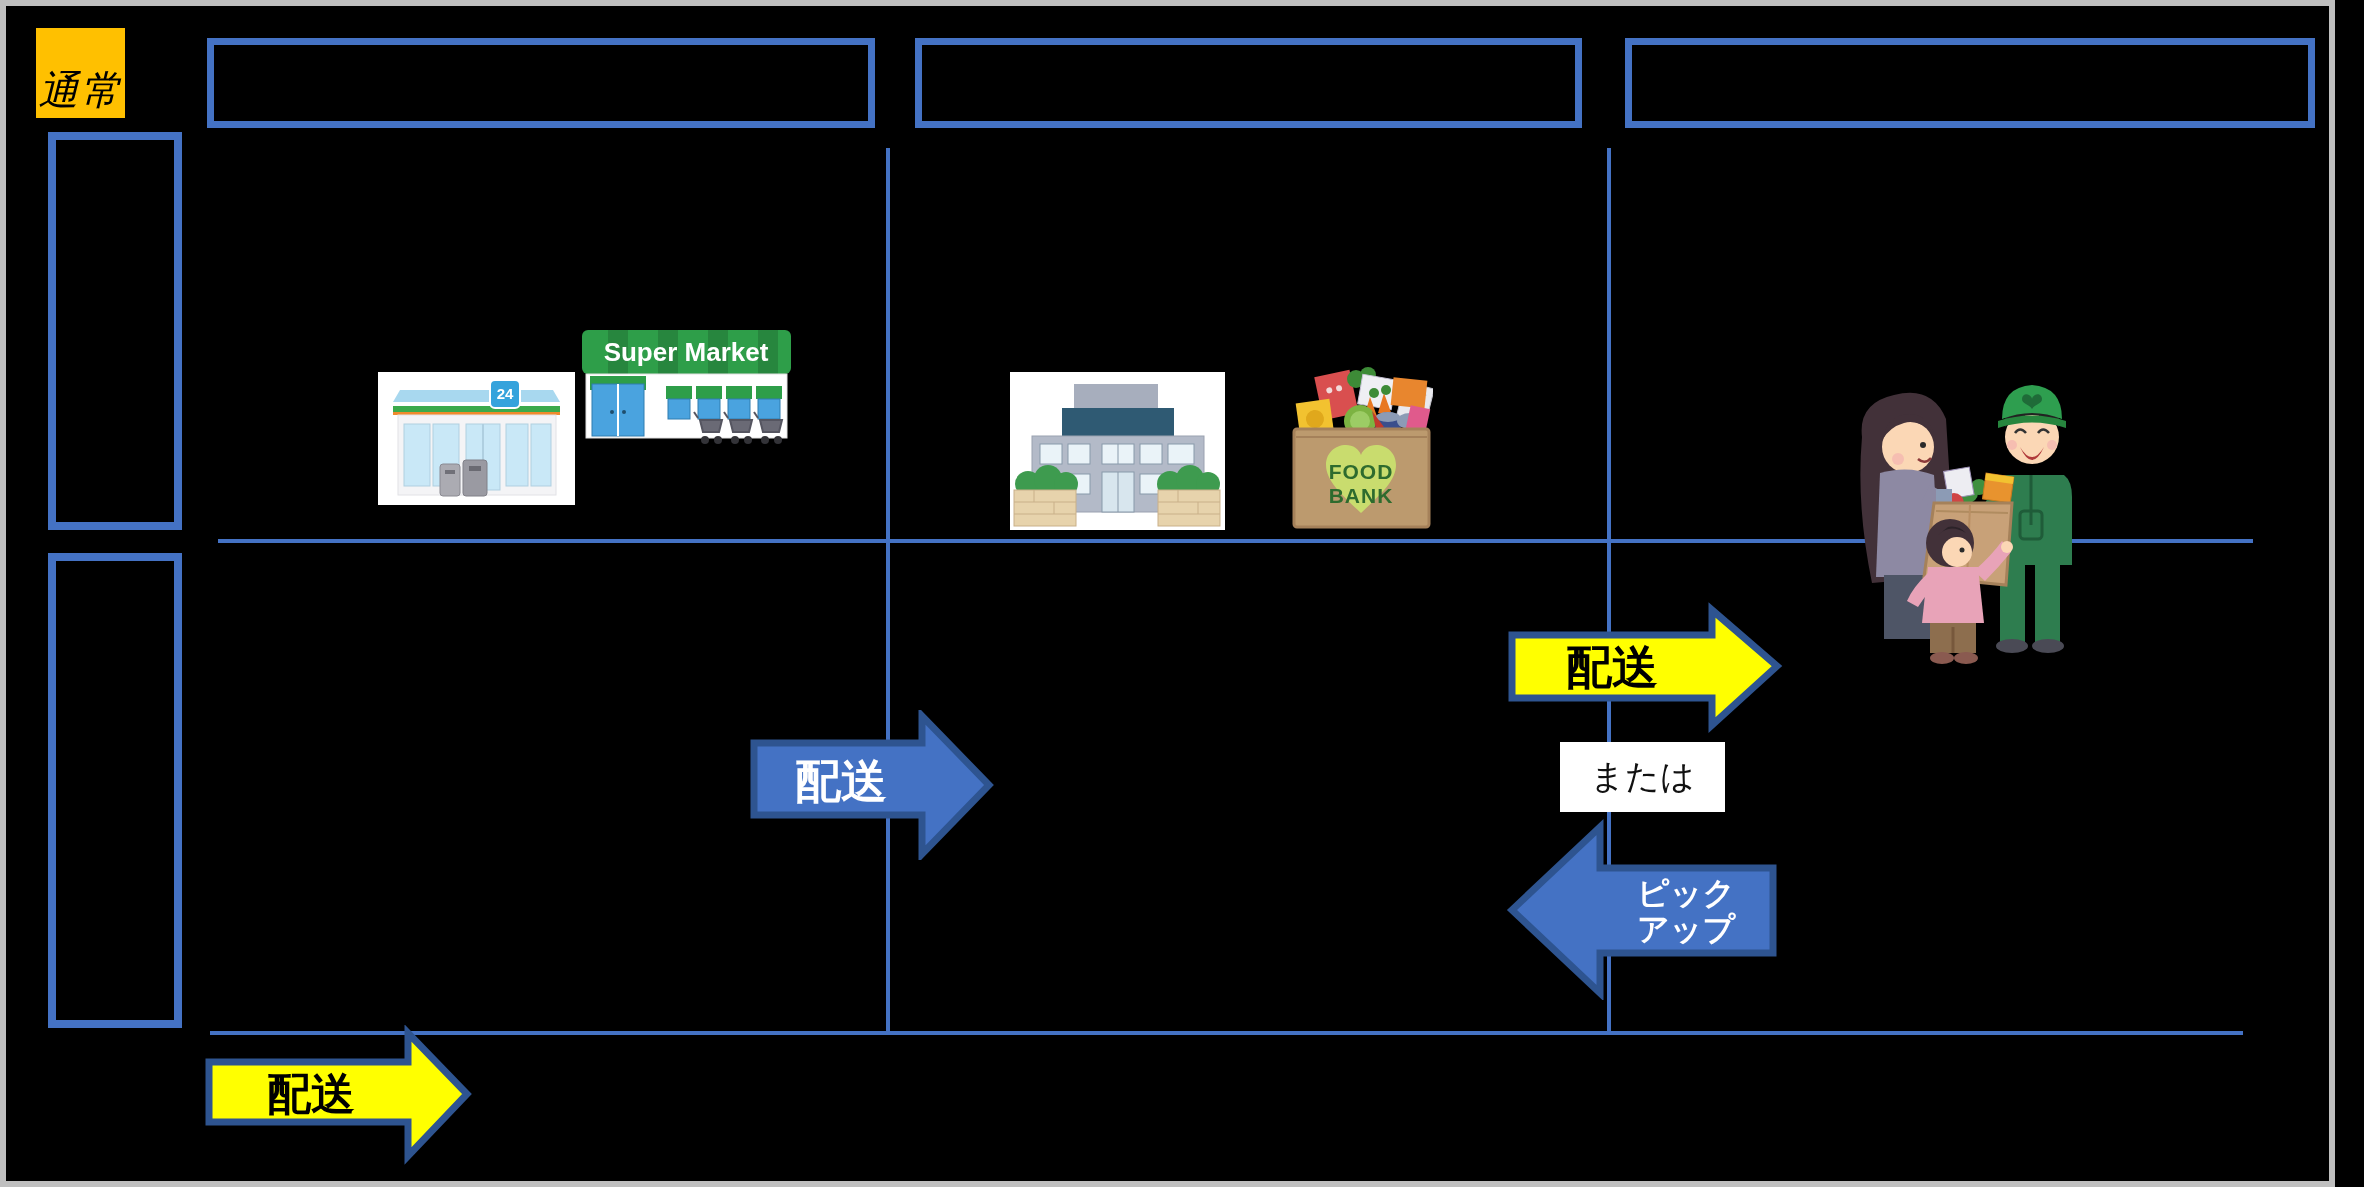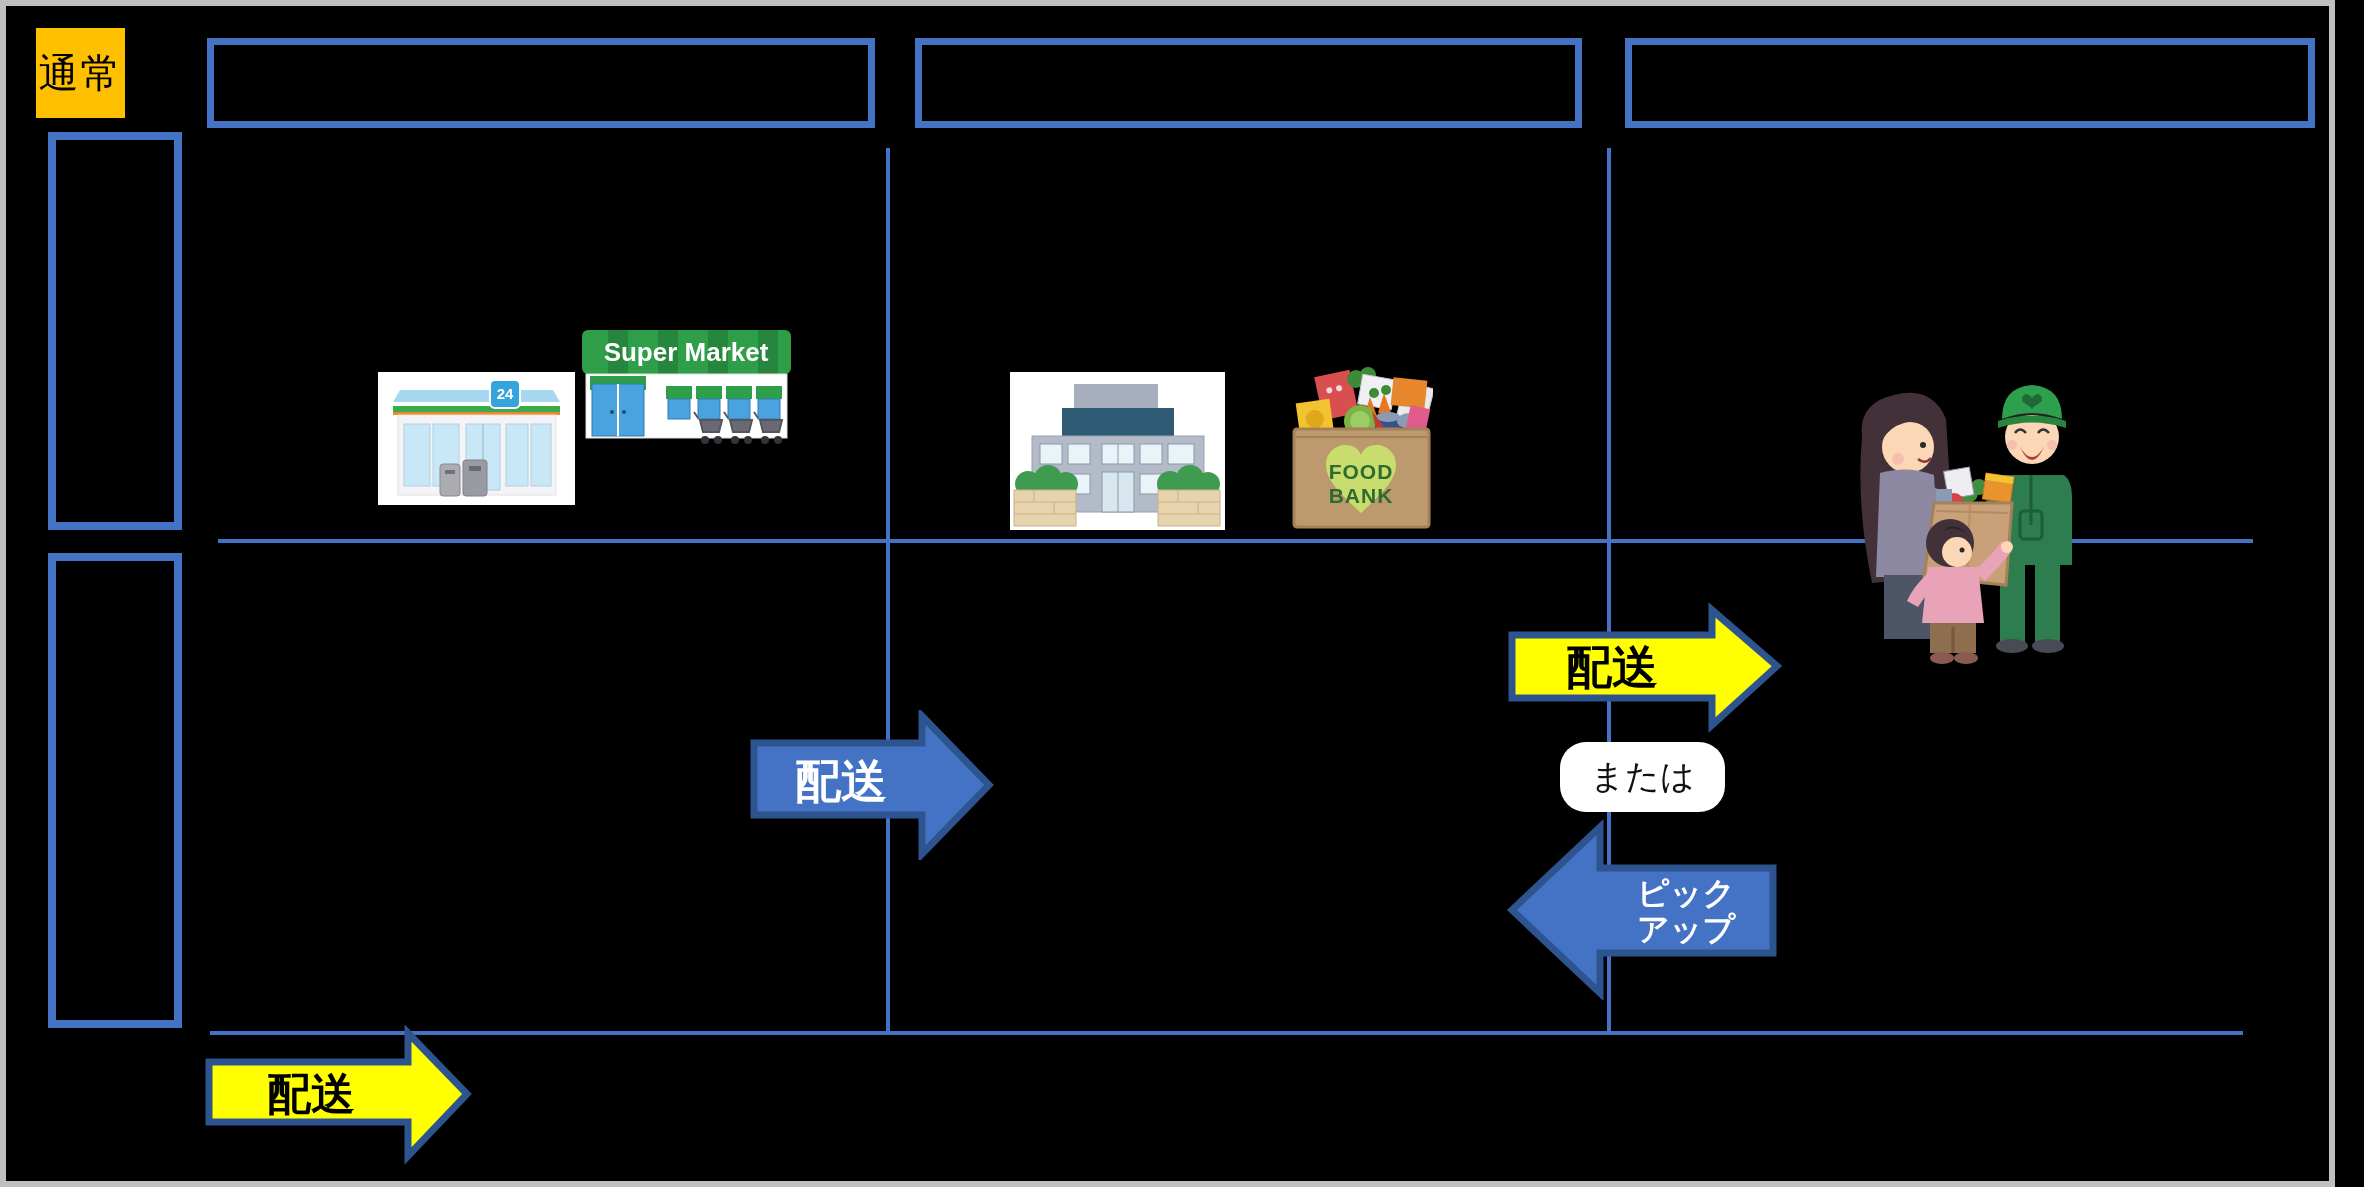--- a/index.html
+++ b/index.html
@@ -4,23 +4,23 @@
 <style>
   html,body{margin:0;padding:0;background:#000;}
   #stage{position:relative;width:2364px;height:1187px;background:#000;overflow:hidden;
          font-family:"Liberation Sans",sans-serif;}
   .abs{position:absolute;}
   .frame{left:0;top:0;width:2335px;height:1187px;border:6px solid #BFBFBF;box-sizing:border-box;}
   .hbox{border:7px solid #4472C4;box-sizing:border-box;background:transparent;}
   .sbox{border:8px solid #4472C4;box-sizing:border-box;background:transparent;}
   .gline{background:#4472C4;}
   .normal-label{background:#FFC000;color:#000;font-size:40px;display:flex;
-                align-items:center;justify-content:center;letter-spacing:2px;}
+                align-items:flex-end;justify-content:center;letter-spacing:2px;font-style:italic;}
   .orbox{background:#FFFFFF;color:#111;font-size:34px;display:flex;align-items:center;
-         justify-content:center;border-radius:26px;}
+         justify-content:center;}
   .arrow-text{font-weight:bold;}
   svg text{font-family:"Liberation Sans",sans-serif;}
 </style>
 </head>
 <body>
 
 <div id="stage">
 
   <div class="abs frame"></div>
 

